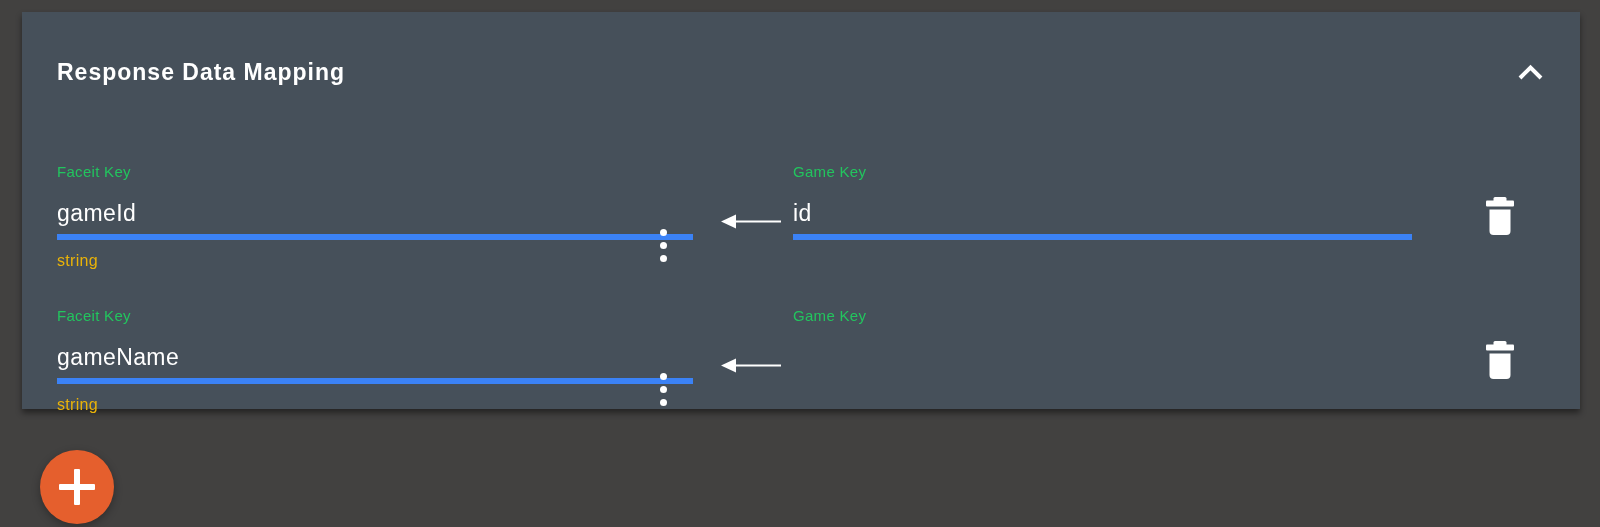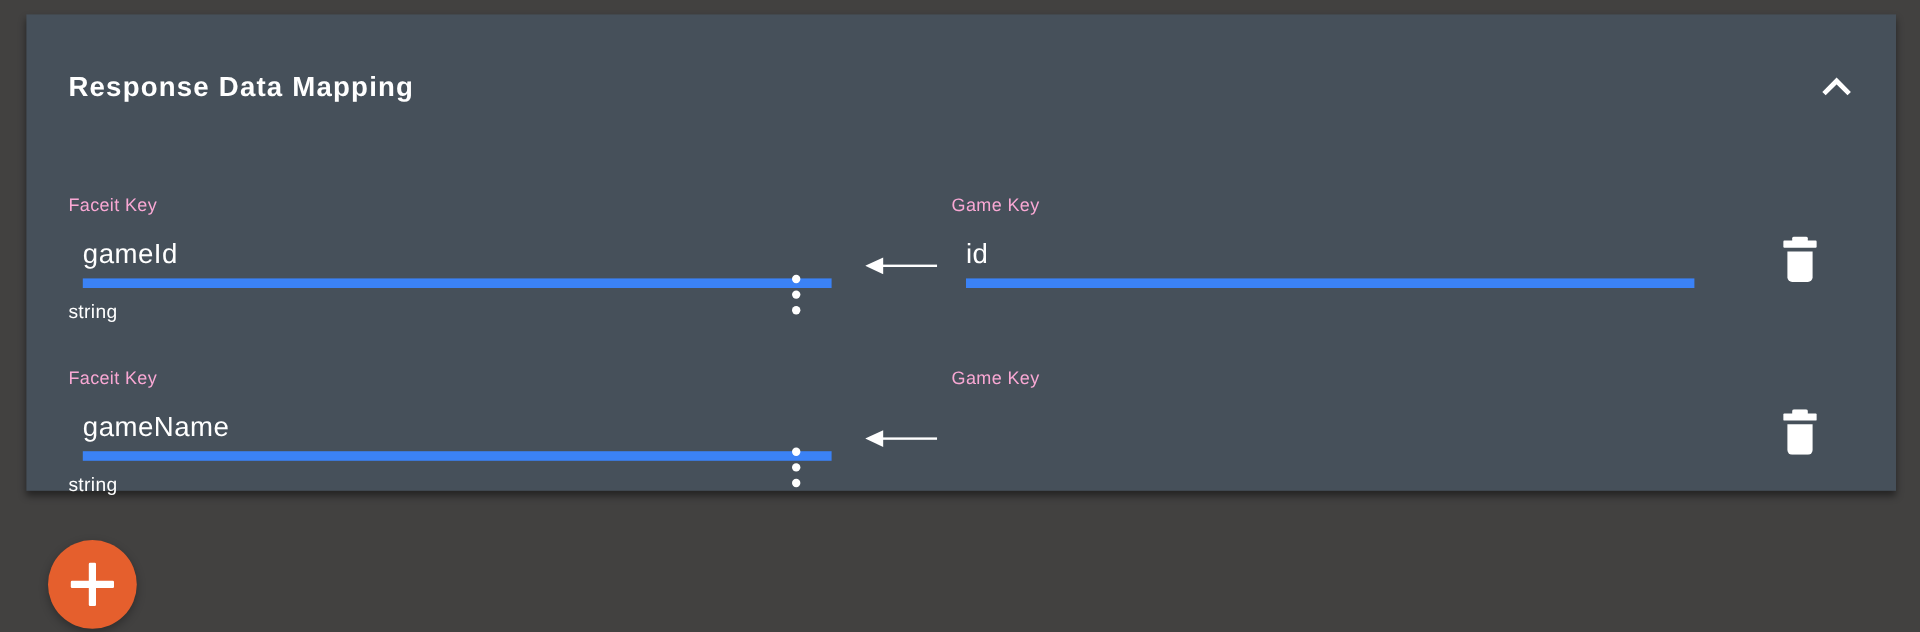--- a/index.html
+++ b/index.html
@@ -45,46 +45,46 @@
   .row-2 { top: 295px; }
 
   .field { position: absolute; top: 0; height: 110px; }
   .field-faceit { left: 0; width: 636px; }
   .field-game  { left: 736px; width: 619px; }
 
   .field-label {
     position: absolute; top: 0; left: 0;
     font-size: 15px;
     letter-spacing: 0.3px;
-    color: #f9a8d4;
+    color: #22c55e;
   }
   .input-line {
     position: absolute;
-    top: 28px; left: 12px; right: 0;
+    top: 28px; left: 0; right: 0;
     height: 49px;
-    border-bottom: 8px solid #3b82f6;
+    border-bottom: 6px solid #3b82f6;
   }
   .field-input {
     position: absolute;
     left: 0; bottom: 7px;
     width: 100%;
     background: transparent;
     border: none; outline: none;
     font-family: "Liberation Sans", sans-serif;
     font-size: 23px;
     letter-spacing: 0.4px;
     color: #ffffff;
     padding: 0;
   }
   .field-faceit .field-input { width: calc(100% - 45px); }
   .field-helper {
     position: absolute; top: 89px; left: 0;
     font-size: 16px;
     letter-spacing: 0.3px;
-    color: #ffffff;
+    color: #eab308;
   }
 
   
   .dots-btn {
     position: absolute;
     right: 18px; top: 34px;
     width: 24px; height: 40px;
     display: flex; flex-direction: column;
     align-items: center; justify-content: center;
     gap: 6px;

